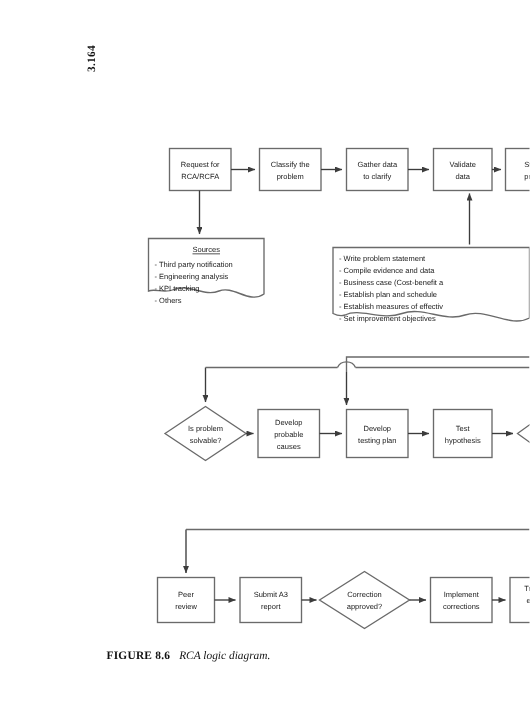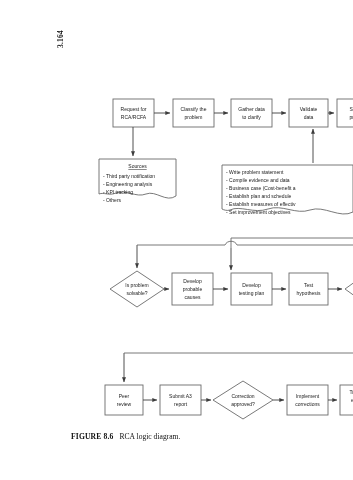--- a/index.html
+++ b/index.html
@@ -64,20 +64,21 @@
     font-size: 7.6px;
     color: #111;
     white-space: nowrap;
   }
   #caption .cap-label {
     font-weight: bold;
     letter-spacing: .15px;
   }
   #caption .cap-text {
     margin-left: 6px;
+    font-style: italic;
   }
 </style>
 </head>
 <body>
 
 <div id="page">
 
   <div id="running-head">
     <span class="rh-text">3.164</span>
   </div>

